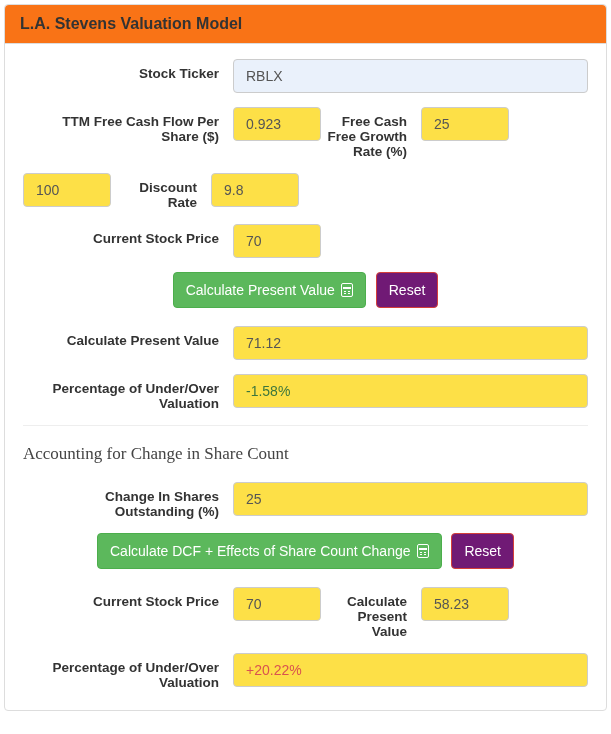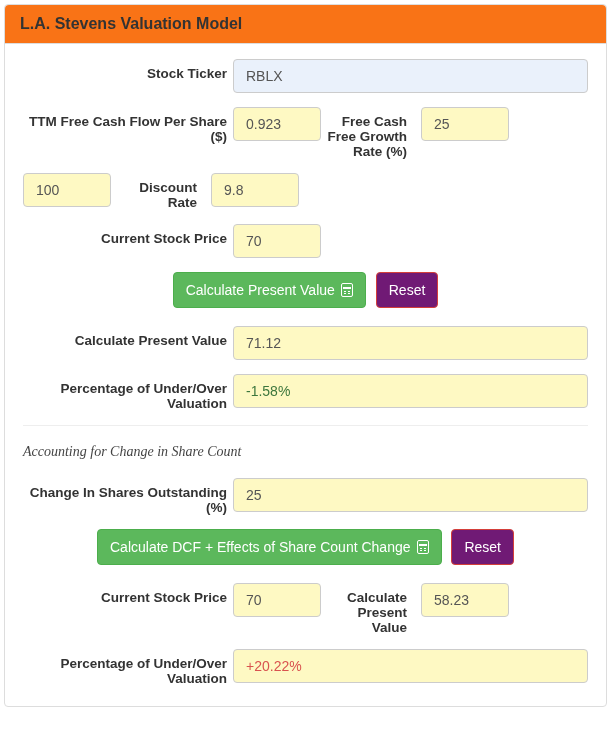--- a/index.html
+++ b/index.html
@@ -30,21 +30,21 @@
     padding: 15px 18px 20px 18px;
   }
   .form-row {
     display: flex;
     align-items: flex-start;
     margin-bottom: 14px;
   }
   .lbl {
     flex: 0 0 210px;
     text-align: right;
-    padding-right: 6px;
+    padding-right: 14px;
     padding-top: 7px;
     font-weight: bold;
     font-size: 13.5px;
   }
   .val-col {
     flex: 0 0 88px;
   }
   .lbl2 {
     flex: 0 0 100px;
     text-align: right;
@@ -60,21 +60,21 @@
     flex: 1;
     border-radius: 13px;
   }
   input.form-control {
     width: 100%;
     height: 34px;
     padding: 6px 12px;
     font-size: 14px;
     line-height: 1.42857143;
     color: #555;
-    background-color: #fef9c3;
+    background-color: #fde047;
     background-image: none;
     border: 1px solid #ccc;
     border-radius: 4px;
   }
   input.highlight {
     background: #eaf1fb;
   }
   .btn-row {
     text-align: center;
     margin: 10px 0 18px 0;
@@ -123,24 +123,23 @@
       radial-gradient(circle at 25% 70%, #fff 0.6px, transparent 0.8px),
       radial-gradient(circle at 75% 70%, #fff 0.6px, transparent 0.8px);
   }
   hr.sep {
     border: none;
     border-top: 1px solid #eee;
     margin: 10px 0 18px 0;
   }
   .section-title {
     font-family: Georgia, "Times New Roman", serif;
-    font-size: 14px;
+    font-size: 17px;
     color: #444;
     margin: 0 0 18px 0;
-    font-style: italic;
   }
   .green-val input { color: #3c763d; }
   .red-val input { color: #d9534f; }
 </style>
 </head>
 <body>
 
 <div class="panel">
   <div class="panel-header">
     <span>L.A. Stevens Valuation Model</span>

